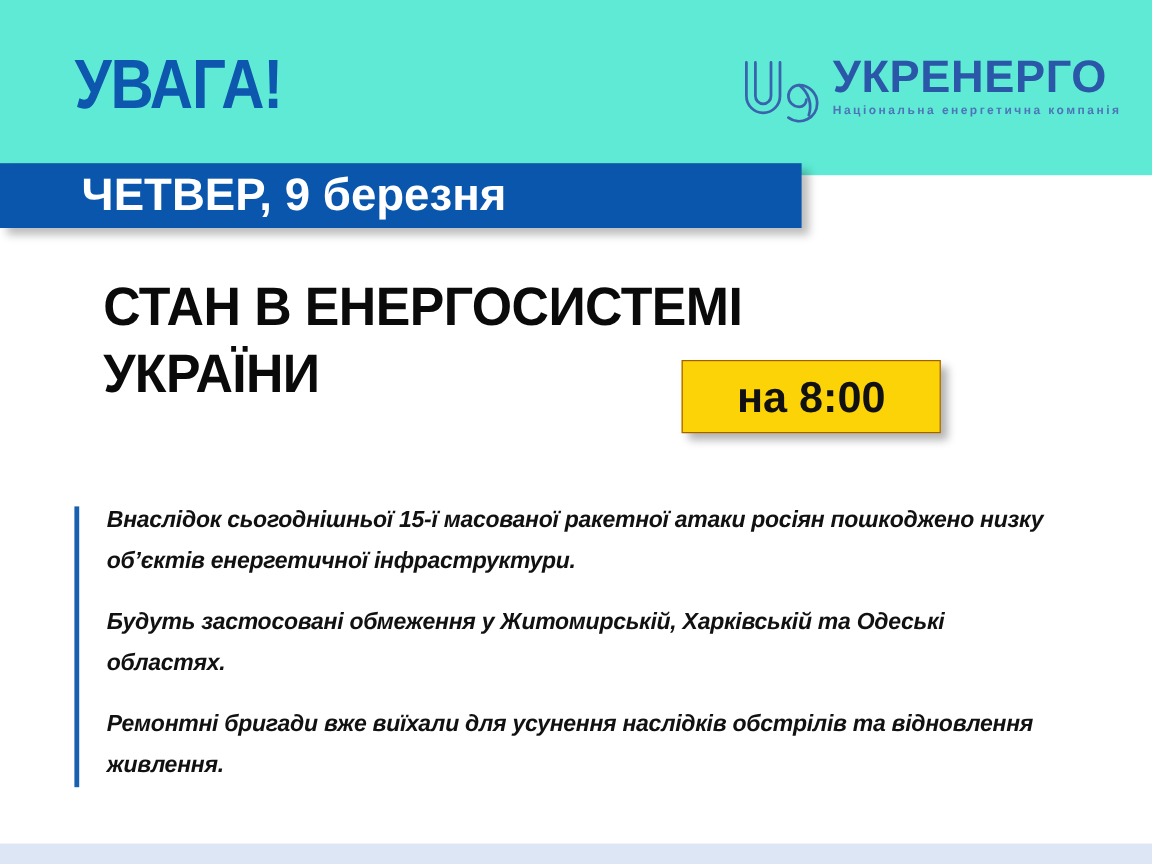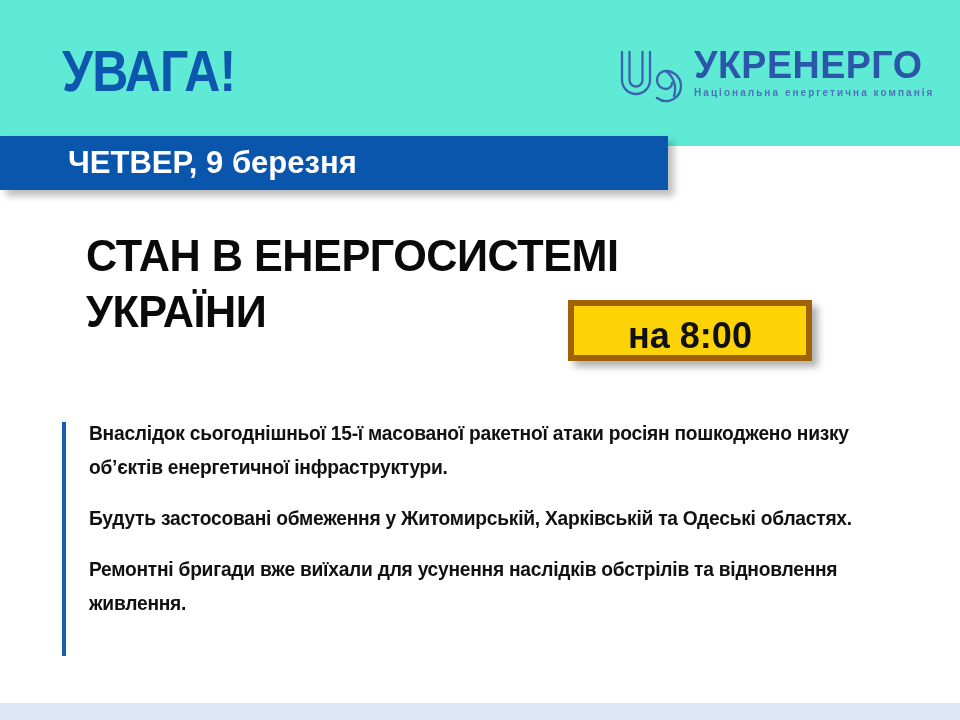--- a/index.html
+++ b/index.html
@@ -97,21 +97,21 @@
     background: #0b56ad;
     box-shadow: 6px 6px 7px rgba(0,0,0,0.26);
   }
   .date-banner-text {
     position: absolute;
     left: 68px;
     top: 0;
     height: 54px;
     line-height: 54px;
     font-family: "Liberation Sans", sans-serif;
-    font-size: 31px;
+    font-size: 38px;
     font-weight: bold;
     color: #ffffff;
     white-space: nowrap;
     letter-spacing: 0px;
   }
 
   
   .main-title {
     position: absolute;
     left: 86px;
@@ -129,24 +129,24 @@
   .main-title-line {
     display: block;
     white-space: nowrap;
   }
 
   
   .time-badge {
     position: absolute;
     left: 568px;
     top: 300px;
-    width: 244px;
+    width: 216px;
     height: 61px;
     background: #fcd307;
-    border: 6px solid #a16207;
+    border: 1px solid #a16207;
     box-sizing: border-box;
     box-shadow: 6px 6px 7px rgba(0,0,0,0.30);
   }
   .time-badge-text {
     width: 100%;
     height: 59px;
     line-height: 59px;
     text-align: center;
     font-family: "Liberation Sans", sans-serif;
     font-size: 36px;
@@ -169,20 +169,21 @@
     top: 0;
     width: 4px;
     height: 234px;
     background: #1860b0;
   }
   .paragraphs {
     position: absolute;
     left: 27px;
     top: -6px;
     width: 800px;
+    font-style: italic;
   }
   .paragraph {
     font-family: "Liberation Sans", sans-serif;
     font-size: 19.5px;
     font-weight: bold;
     color: #111111;
     line-height: 34px;
     letter-spacing: -0.25px;
     margin: 0 0 17px 0;
     transform: scaleX(0.985);

